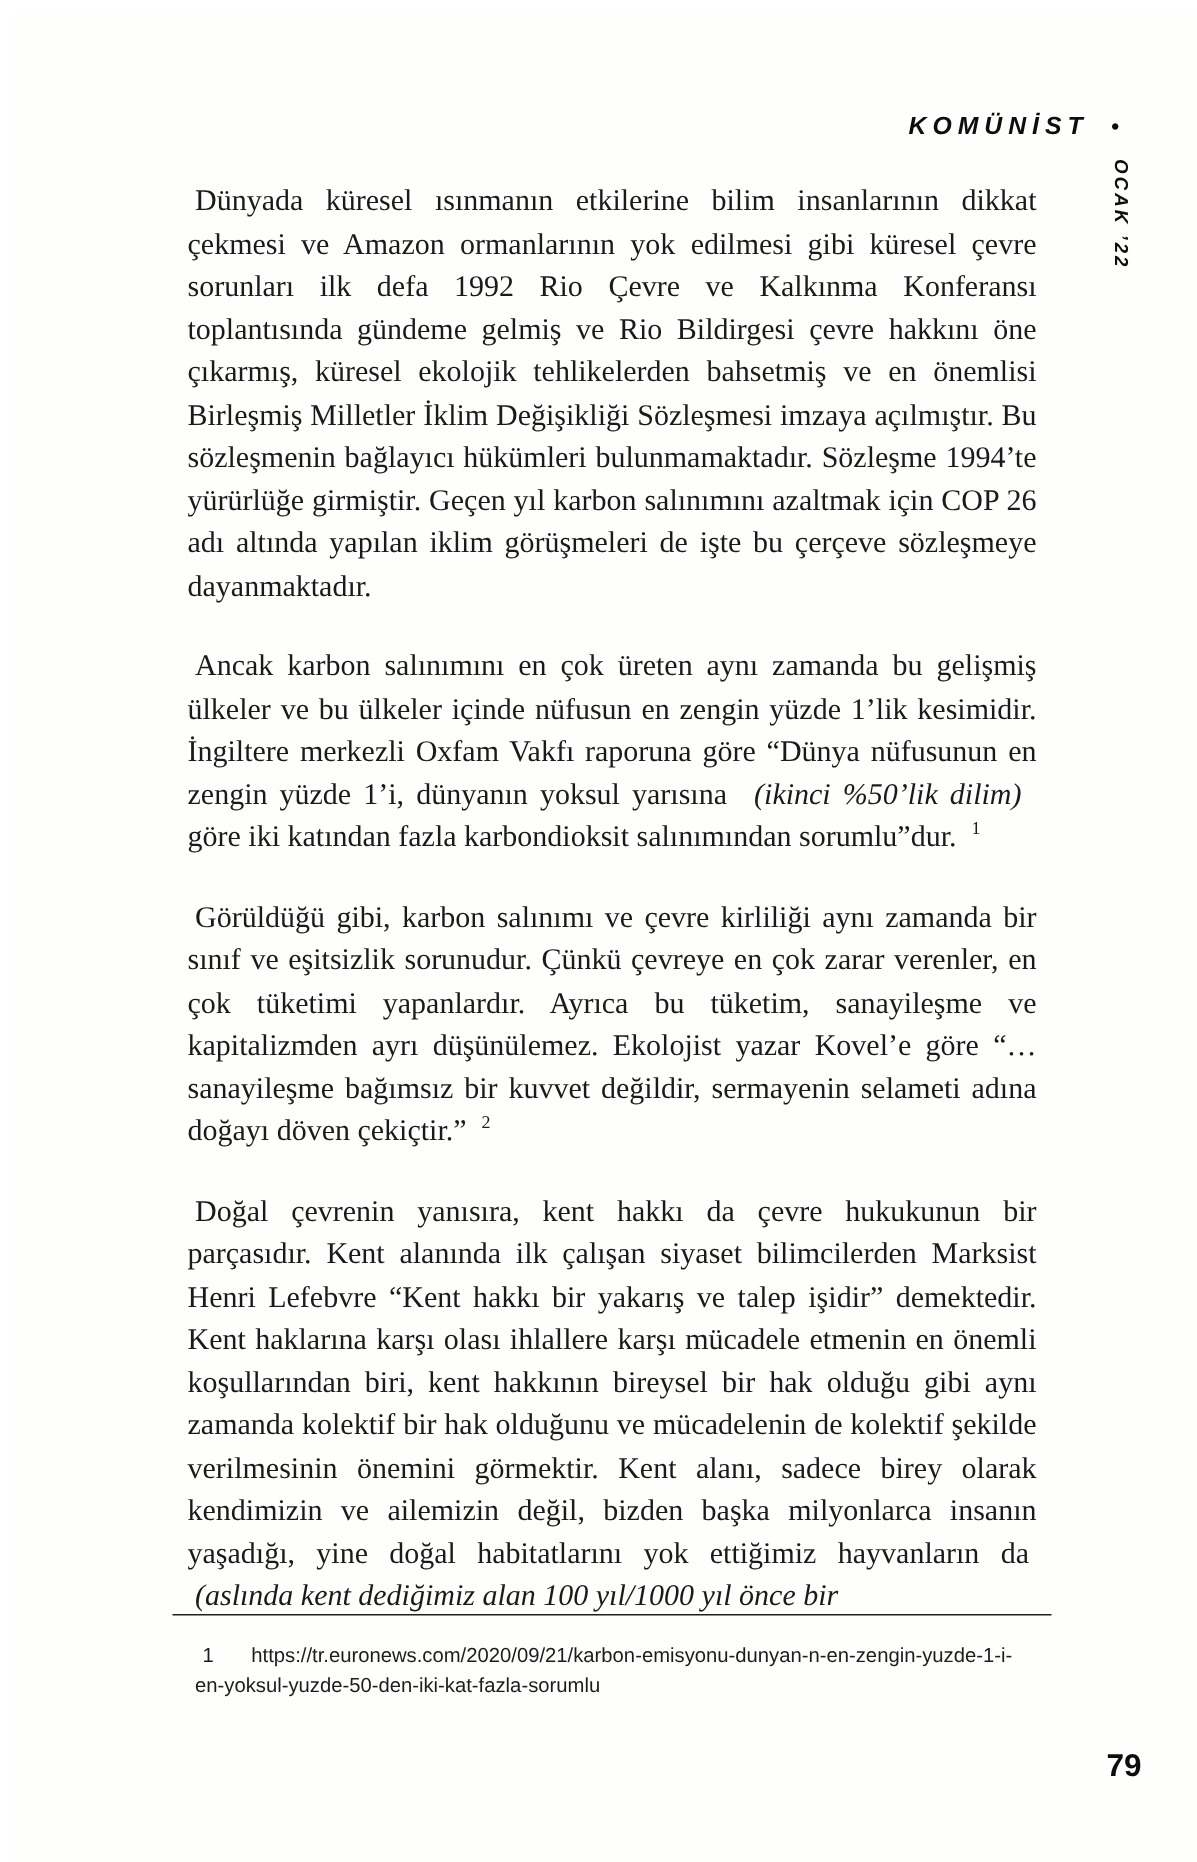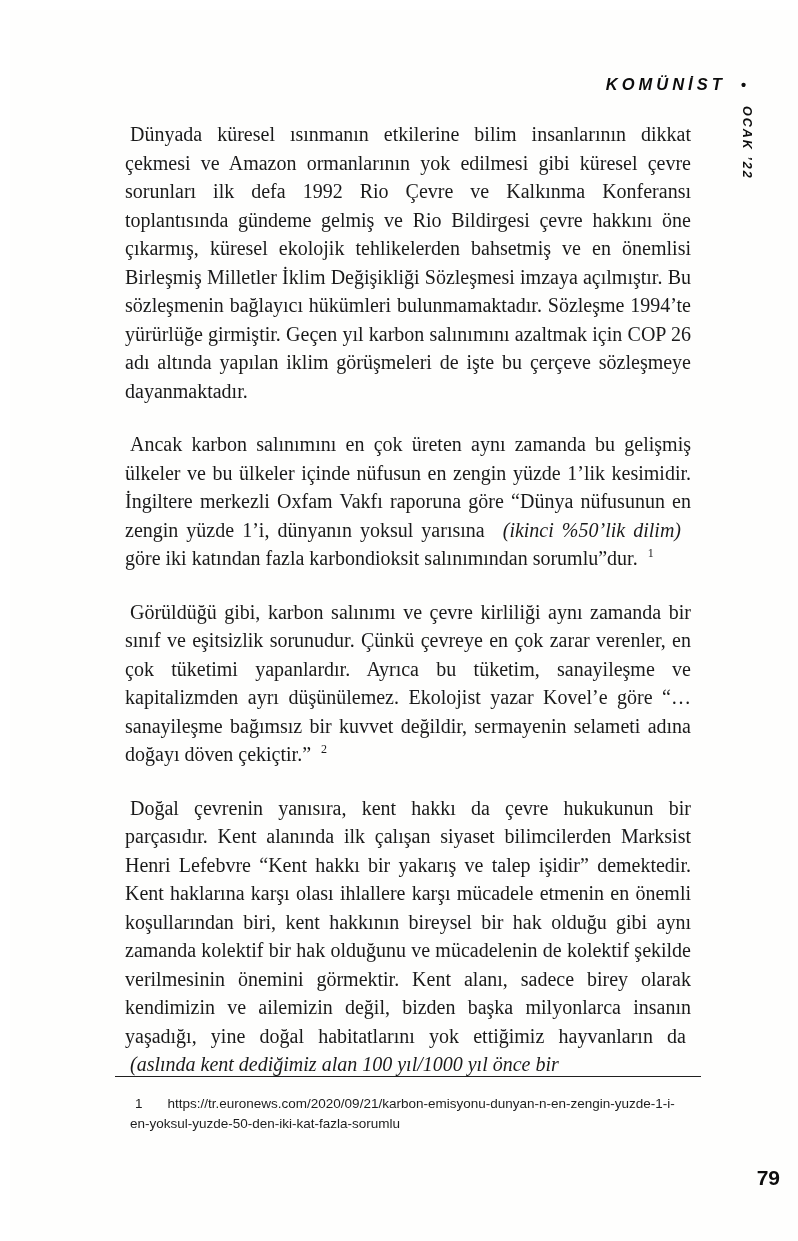--- a/index.html
+++ b/index.html
@@ -61,21 +61,21 @@
     padding-top: 7px;
     font-family: "Liberation Sans", sans-serif;
     font-size: 13.5px; line-height: 19.5px;
     color: #1c1c1c;
   }
   .footnote { overflow-wrap: break-word; margin-bottom: 3px; }
   .fn-num { margin-right: 15px; }
   
   .page-number {
     position: absolute;
-    right: 23px; bottom: 56px;
+    right: 42px; bottom: 56px;
     font-family: "Liberation Sans", sans-serif;
     font-weight: bold; font-size: 21px;
     color: #0d0d0d;
   }
 </style>
 </head>
 <body>
 
 <div class="page">
 

